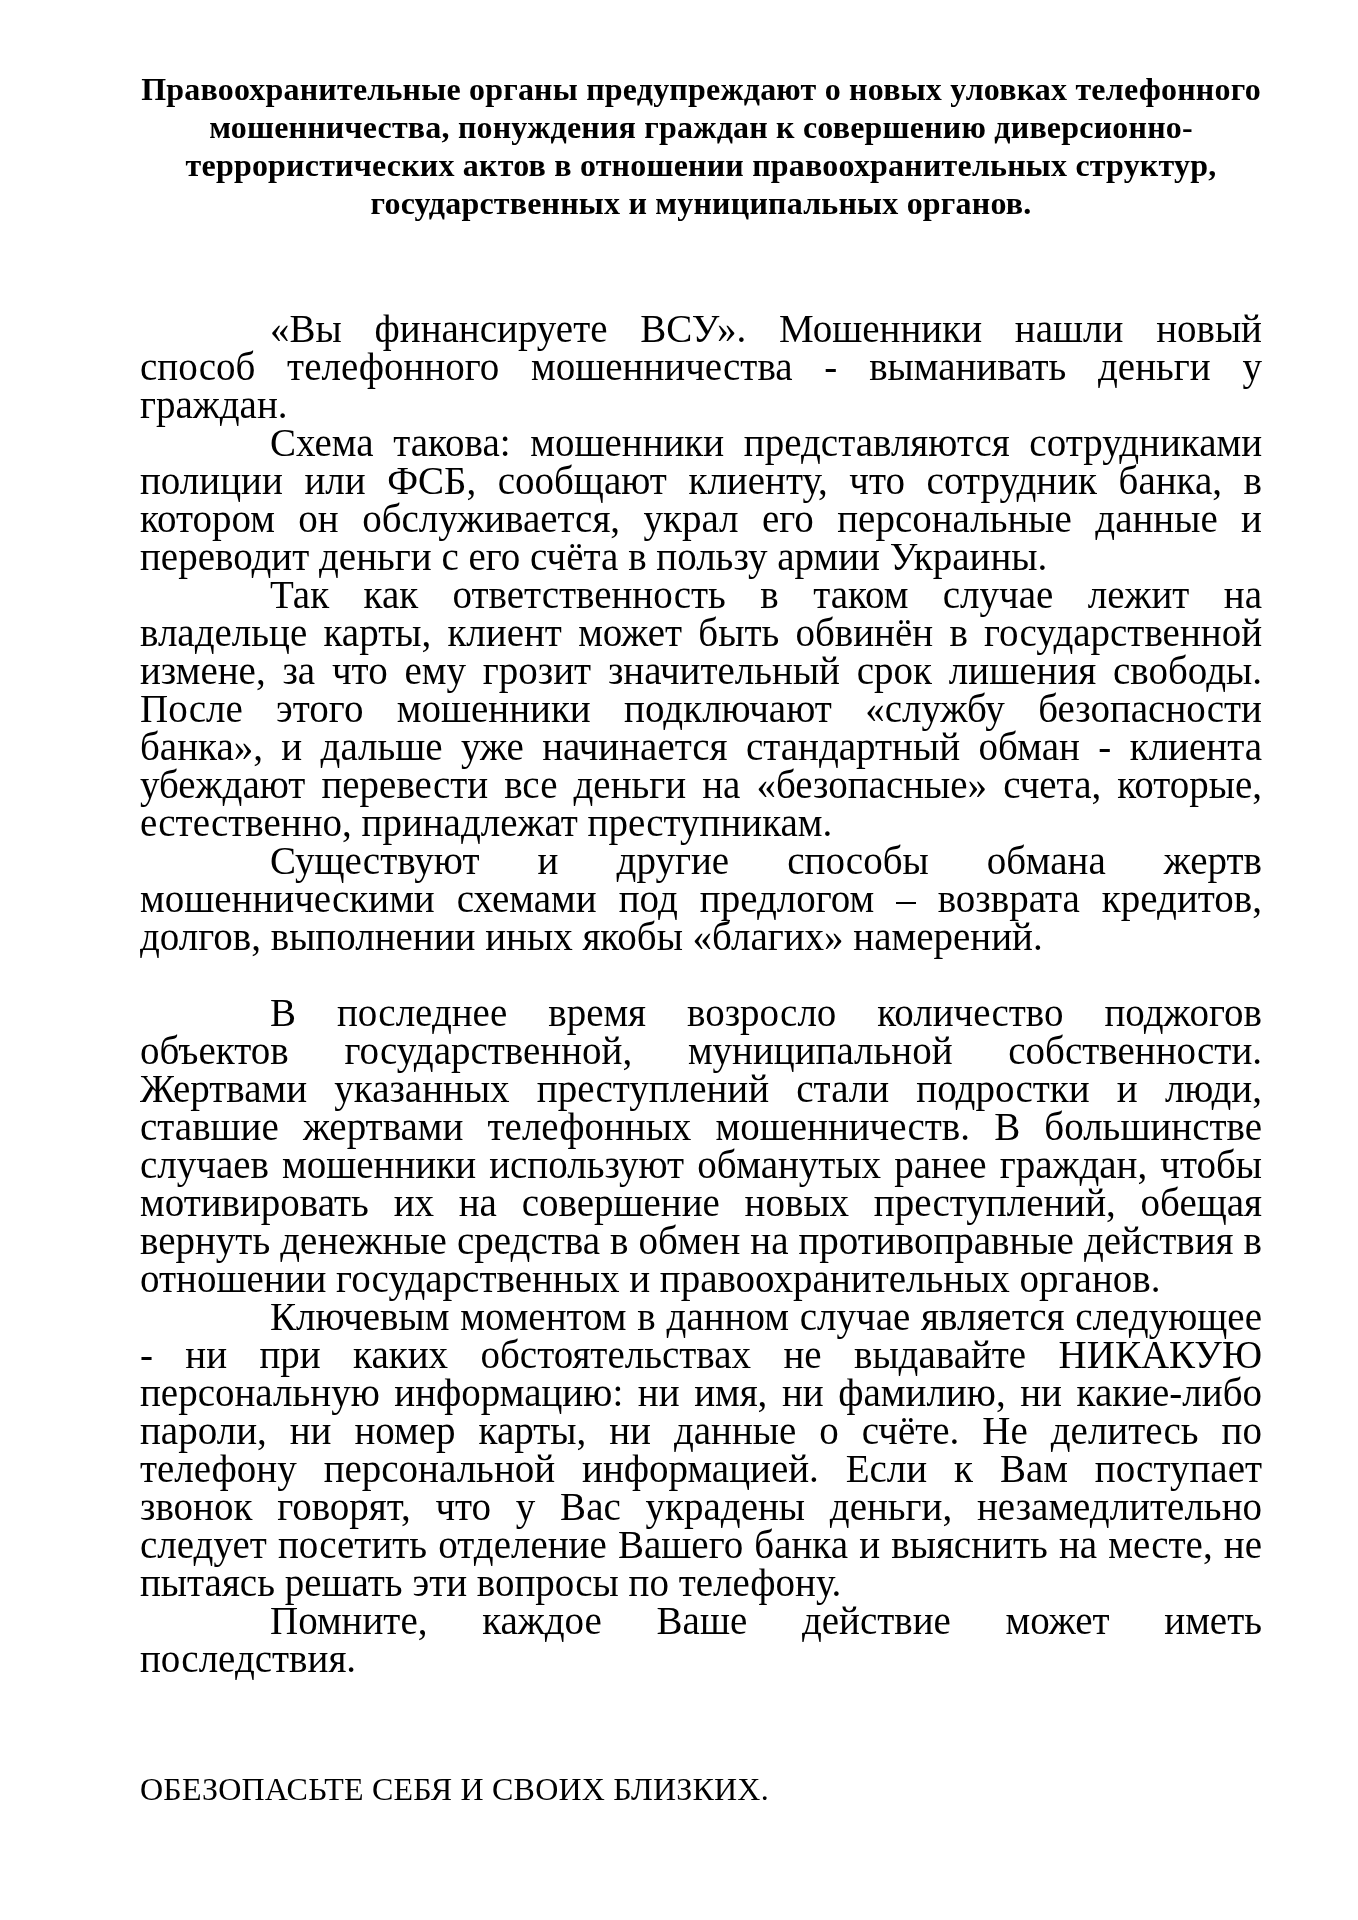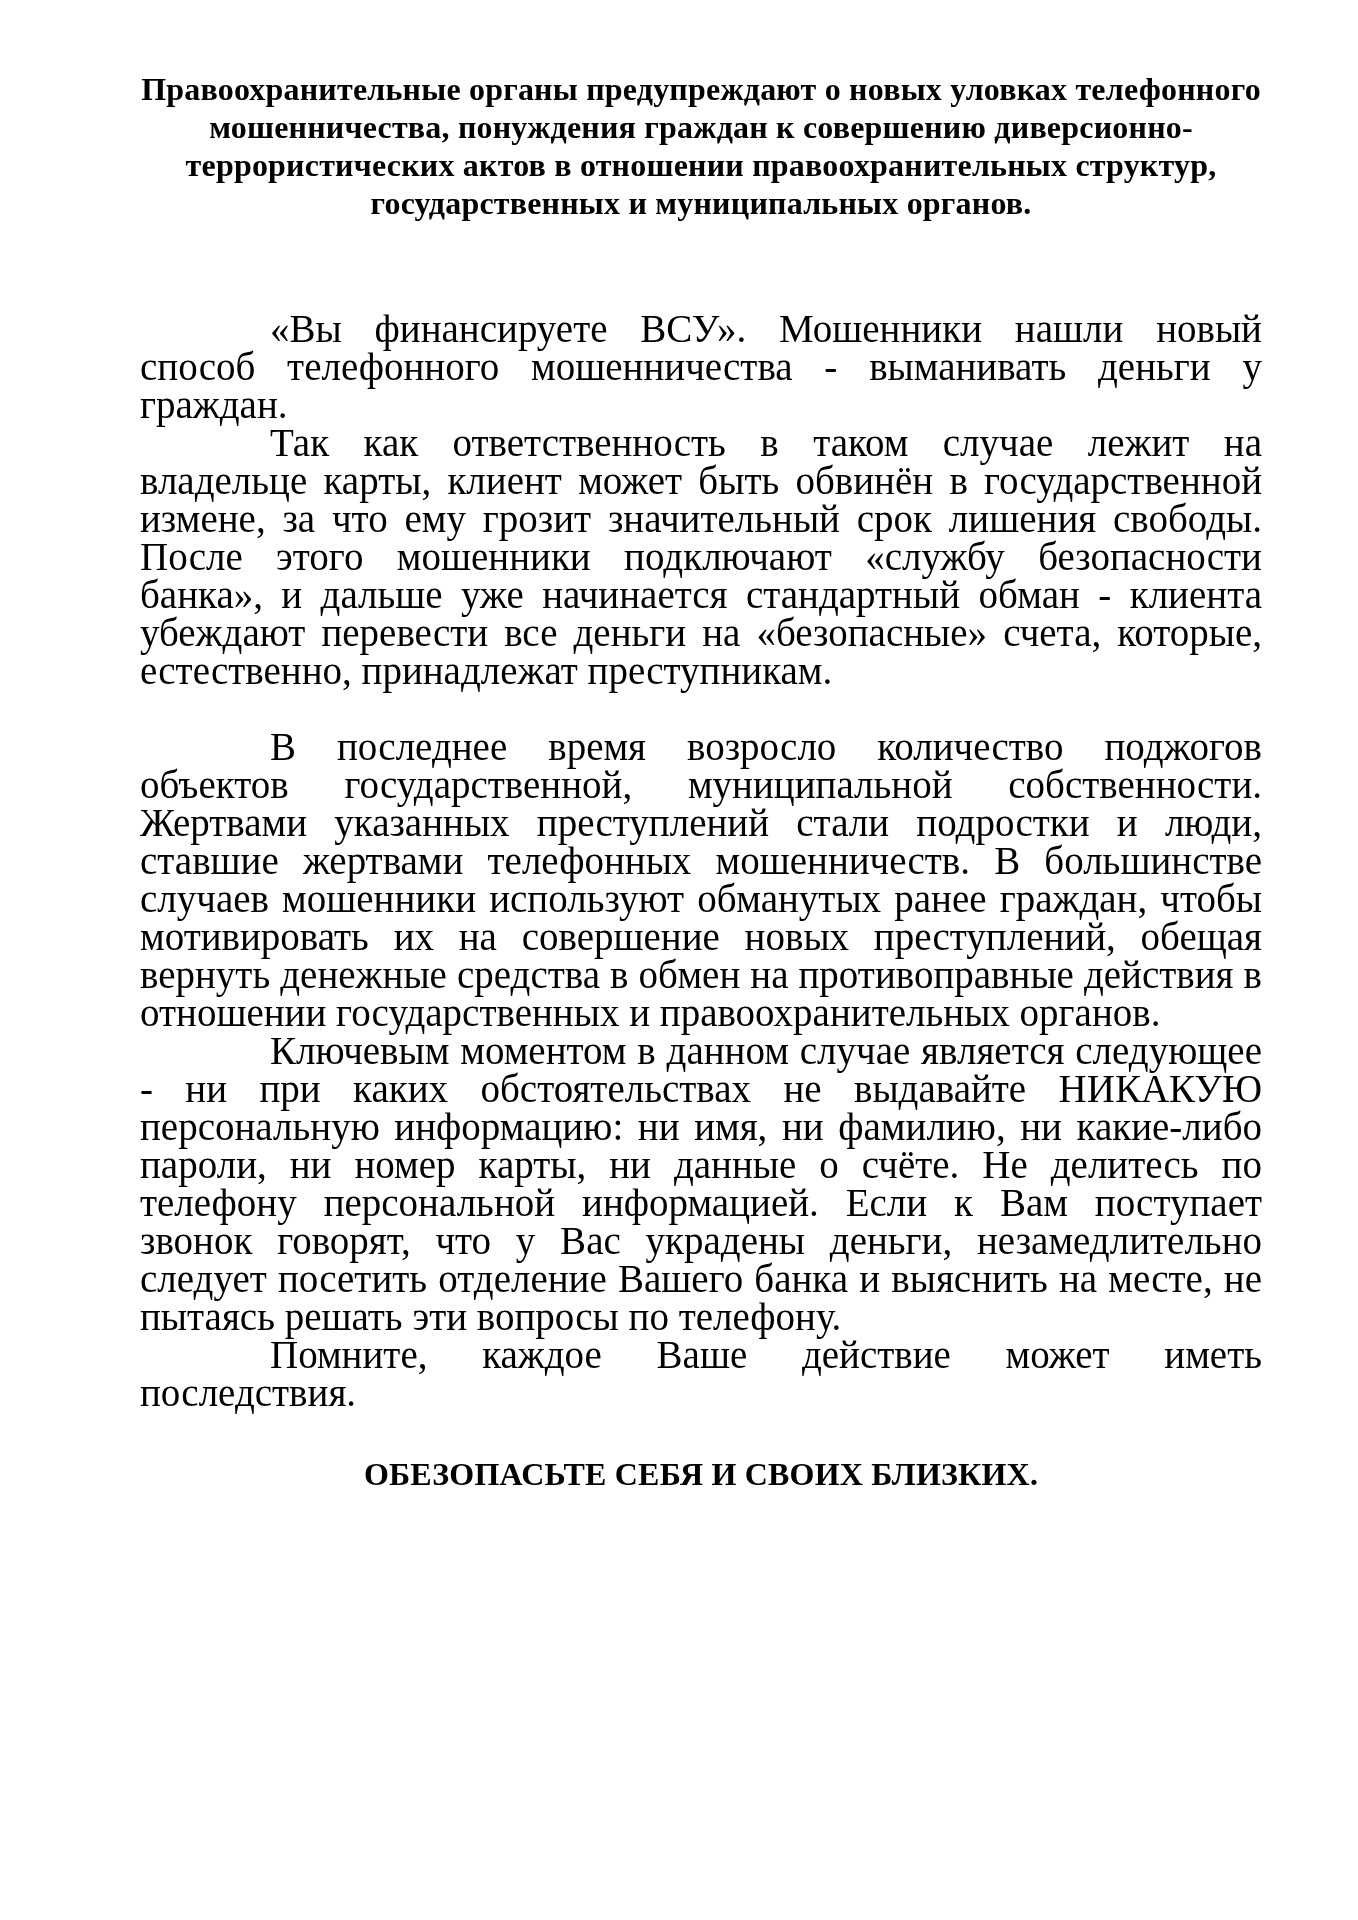--- a/index.html
+++ b/index.html
@@ -26,36 +26,37 @@
     margin: 0;
     font-size: 39px;
     line-height: 38px;
     text-align: justify;
     text-indent: 130px;
     hyphens: none;
   }
   .doc-body p.para.space-before { margin-top: 38px; }
   .doc-body p.para.bold { font-weight: normal; }
   .closing-line {
-    text-align: center;
-    font-weight: bold;
+    font-weight: normal;
     font-size: 32px;
     line-height: 38px;
-    margin-top: 43px;
+    margin-top: 92px;
     letter-spacing: 0.2px;
   }
 </style>
 </head>
 <body>
 
 <div class="page">
   <h1 class="doc-title">Правоохранительные органы предупреждают о новых уловках телефонного мошенничества, понуждения граждан к совершению диверсионно-террористических актов в отношении правоохранительных структур, государственных и муниципальных органов.</h1>
 
   <div class="doc-body">
       <p class="para">«Вы финансируете ВСУ». Мошенники нашли новый способ телефонного мошенничества - выманивать деньги у граждан.</p>
+      <p class="para">Схема такова: мошенники представляются сотрудниками полиции или ФСБ, сообщают клиенту, что сотрудник банка, в котором он обслуживается, украл его персональные данные и переводит деньги с его счёта в пользу армии Украины.</p>
       <p class="para">Так как ответственность в таком случае лежит на владельце карты, клиент может быть обвинён в государственной измене, за что ему грозит значительный срок лишения свободы. После этого мошенники подключают «службу безопасности банка», и дальше уже начинается стандартный обман - клиента убеждают перевести все деньги на «безопасные» счета, которые, естественно, принадлежат преступникам.</p>
+      <p class="para">Существуют и другие способы обмана жертв мошенническими схемами под предлогом – возврата кредитов, долгов, выполнении иных якобы «благих» намерений.</p>
       <p class="para space-before">В последнее время возросло количество поджогов объектов государственной, муниципальной собственности. Жертвами указанных преступлений стали подростки и люди, ставшие жертвами телефонных мошенничеств. В большинстве случаев мошенники используют обманутых ранее граждан, чтобы мотивировать их на совершение новых преступлений, обещая вернуть денежные средства в обмен на противоправные действия в отношении государственных и правоохранительных органов.</p>
       <p class="para">Ключевым моментом в данном случае является следующее - ни при каких обстоятельствах не выдавайте НИКАКУЮ персональную информацию: ни имя, ни фамилию, ни какие-либо пароли, ни номер карты, ни данные о счёте. Не делитесь по телефону персональной информацией. Если к Вам поступает звонок говорят, что у Вас украдены деньги, незамедлительно следует посетить отделение Вашего банка и выяснить на месте, не пытаясь решать эти вопросы по телефону.</p>
       <p class="para bold">Помните, каждое Ваше действие может иметь последствия.</p>
     </div>
 
   <div class="closing-line">ОБЕЗОПАСЬТЕ СЕБЯ И СВОИХ БЛИЗКИХ.</div>
 </div>
 
 </body></html>

